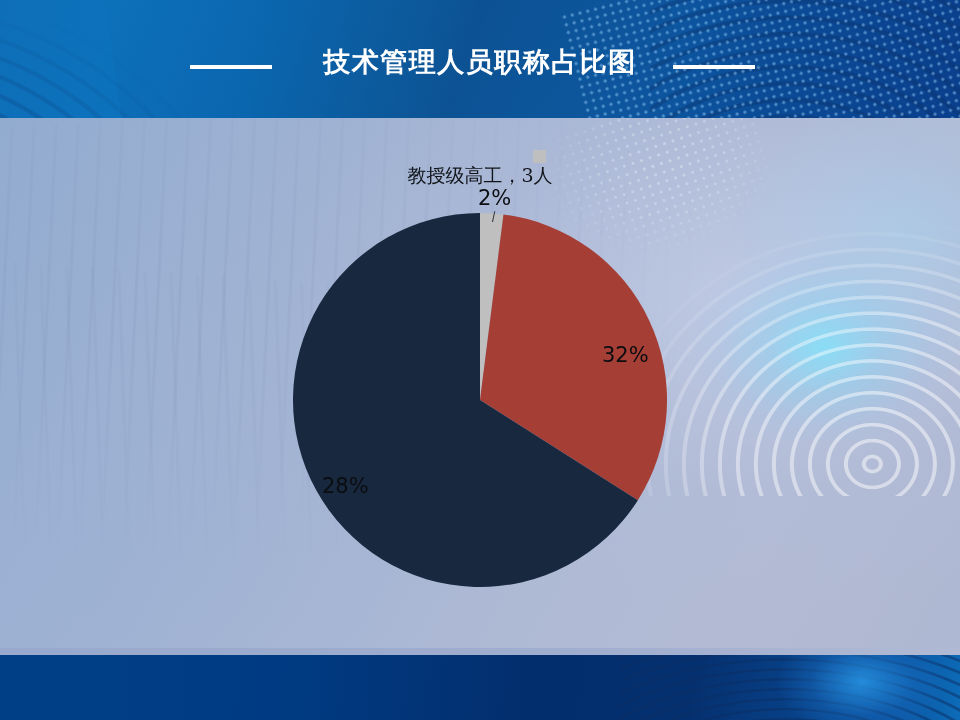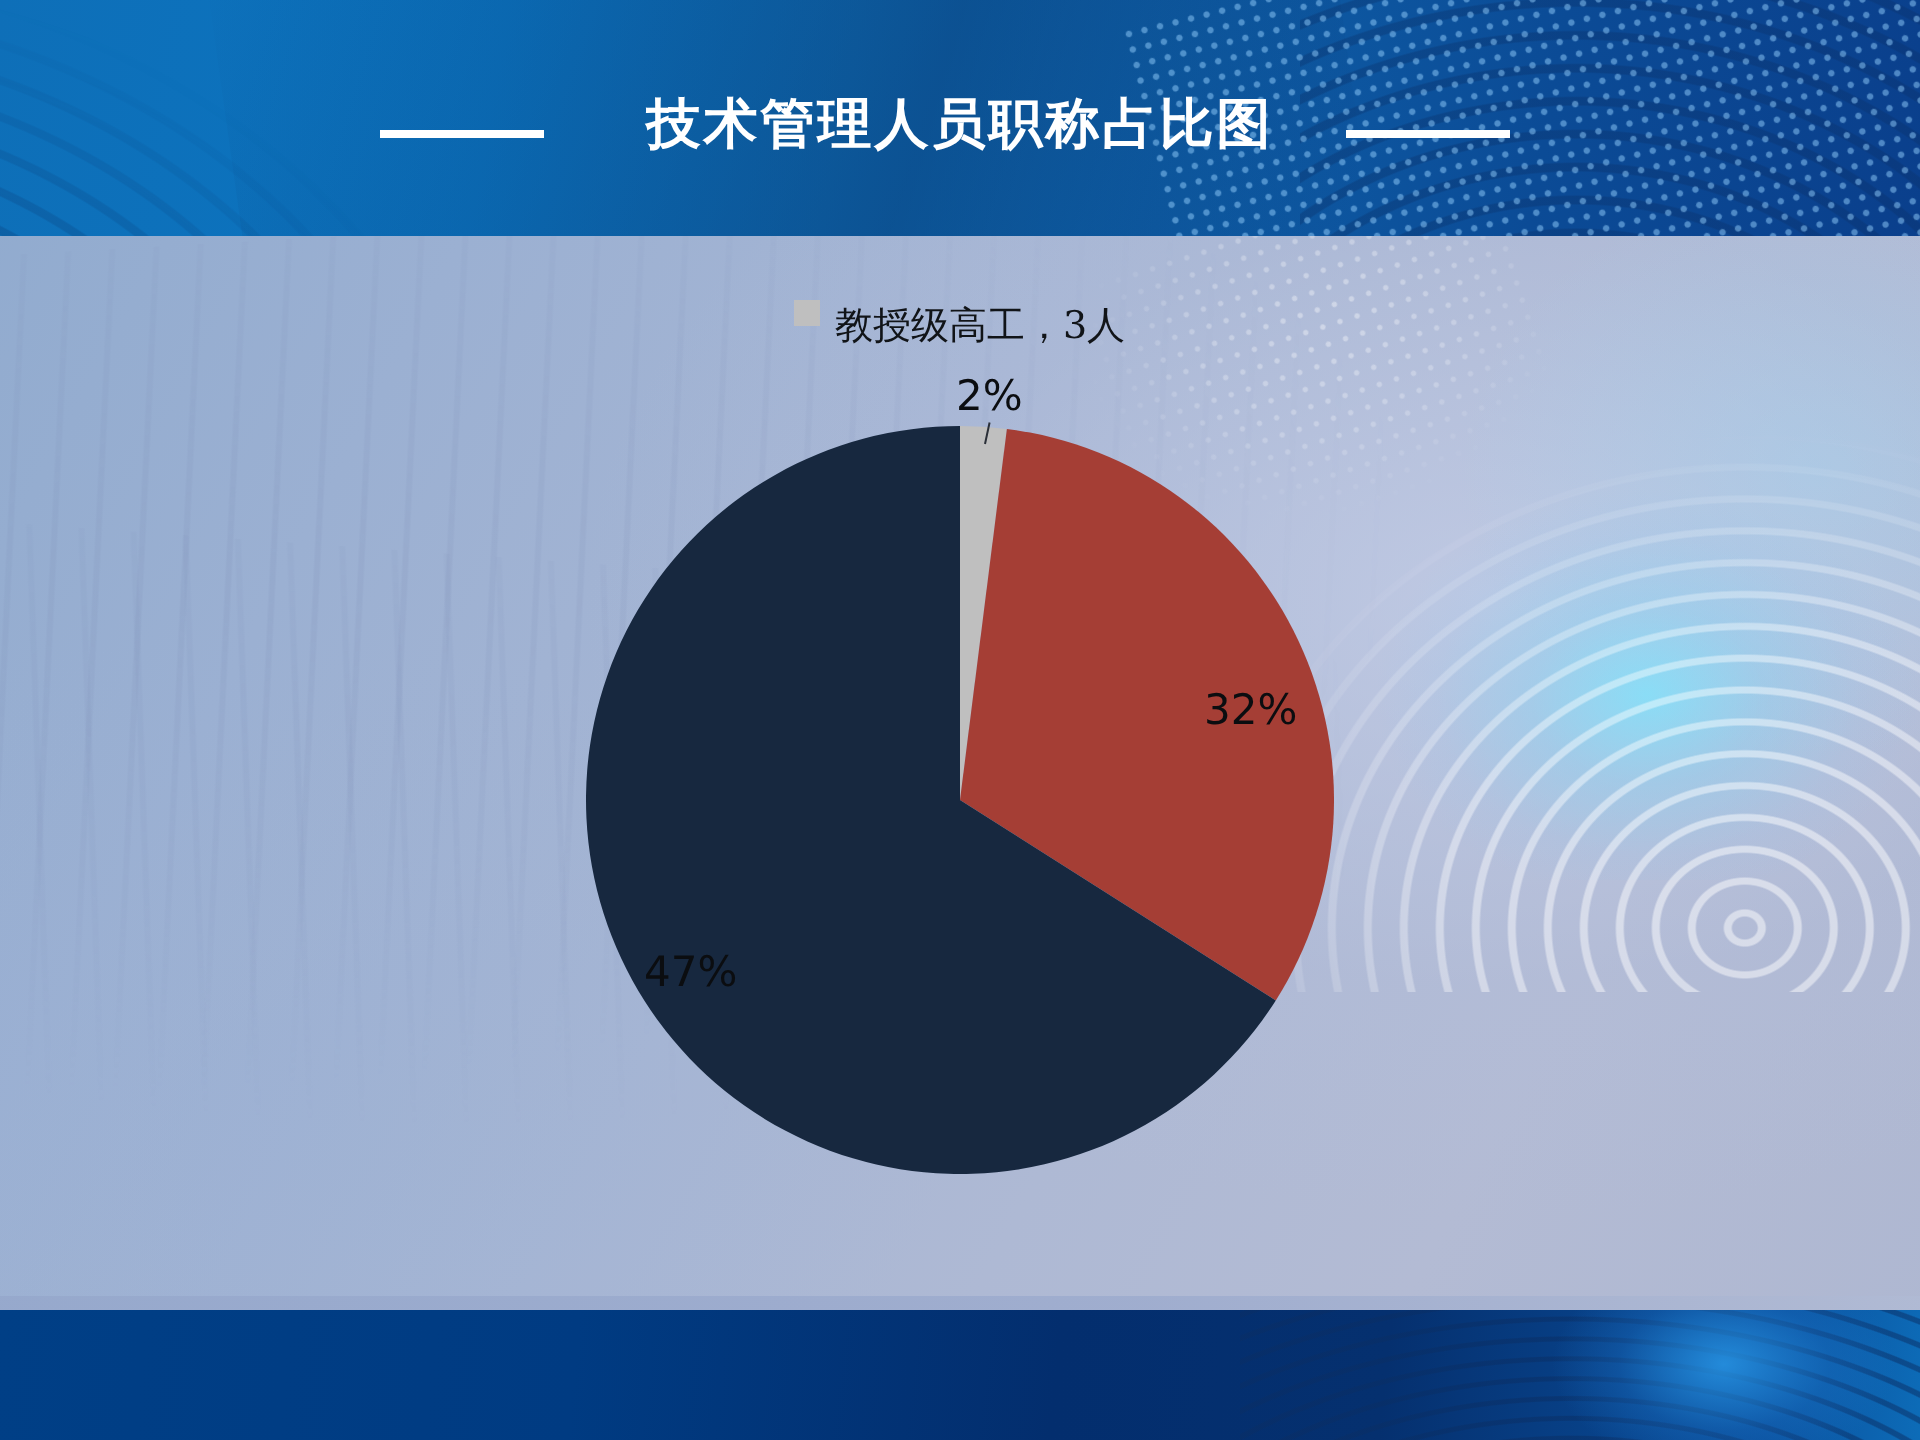--- a/index.html
+++ b/index.html
@@ -271,22 +271,23 @@
     position: absolute;
     left: 0; top: 150px;
     width: 960px;
     display: flex;
     align-items: center;
     justify-content: center;
     gap: 0px;
   }
   .legend-item {
     display: flex;
-    align-items: flex-start;
+    align-items: flex-end;
     margin: 0 9px;
+    flex-direction: column;
   }
   .legend-swatch {
     width: 13px;
     height: 13px;
     margin-right: 7px;
     flex: 0 0 auto;
   }
   .legend-label {
     color: #111418;
     font-family: "DejaVu Serif", "Liberation Serif", serif;
@@ -362,21 +363,21 @@
       <path id="slice-1" fill="#A53E35" d="M 187 187 L 210.44 1.47 A 187 187 0 0 1 344.89 287.20 Z"></path>
 
       <path id="slice-2" fill="#17283F" d="M 187 187 L 344.89 287.20 A 187 187 0 1 1 187.00 0.00 Z"></path>
     </svg>
   </div>
 
   <div class="leader"></div>
 
   <div class="pie-label label-a">2%</div>
   <div class="pie-label label-b">32%</div>
-  <div class="pie-label label-c">47%</div>
+  <div class="pie-label label-c">28%</div>
 
   <div class="ftr-lip"></div>
   <div class="footer-band">
     <div class="ftr-arcs"></div>
     <div class="ftr-glow"></div>
   </div>
 
 </div>
 
 </body></html>

